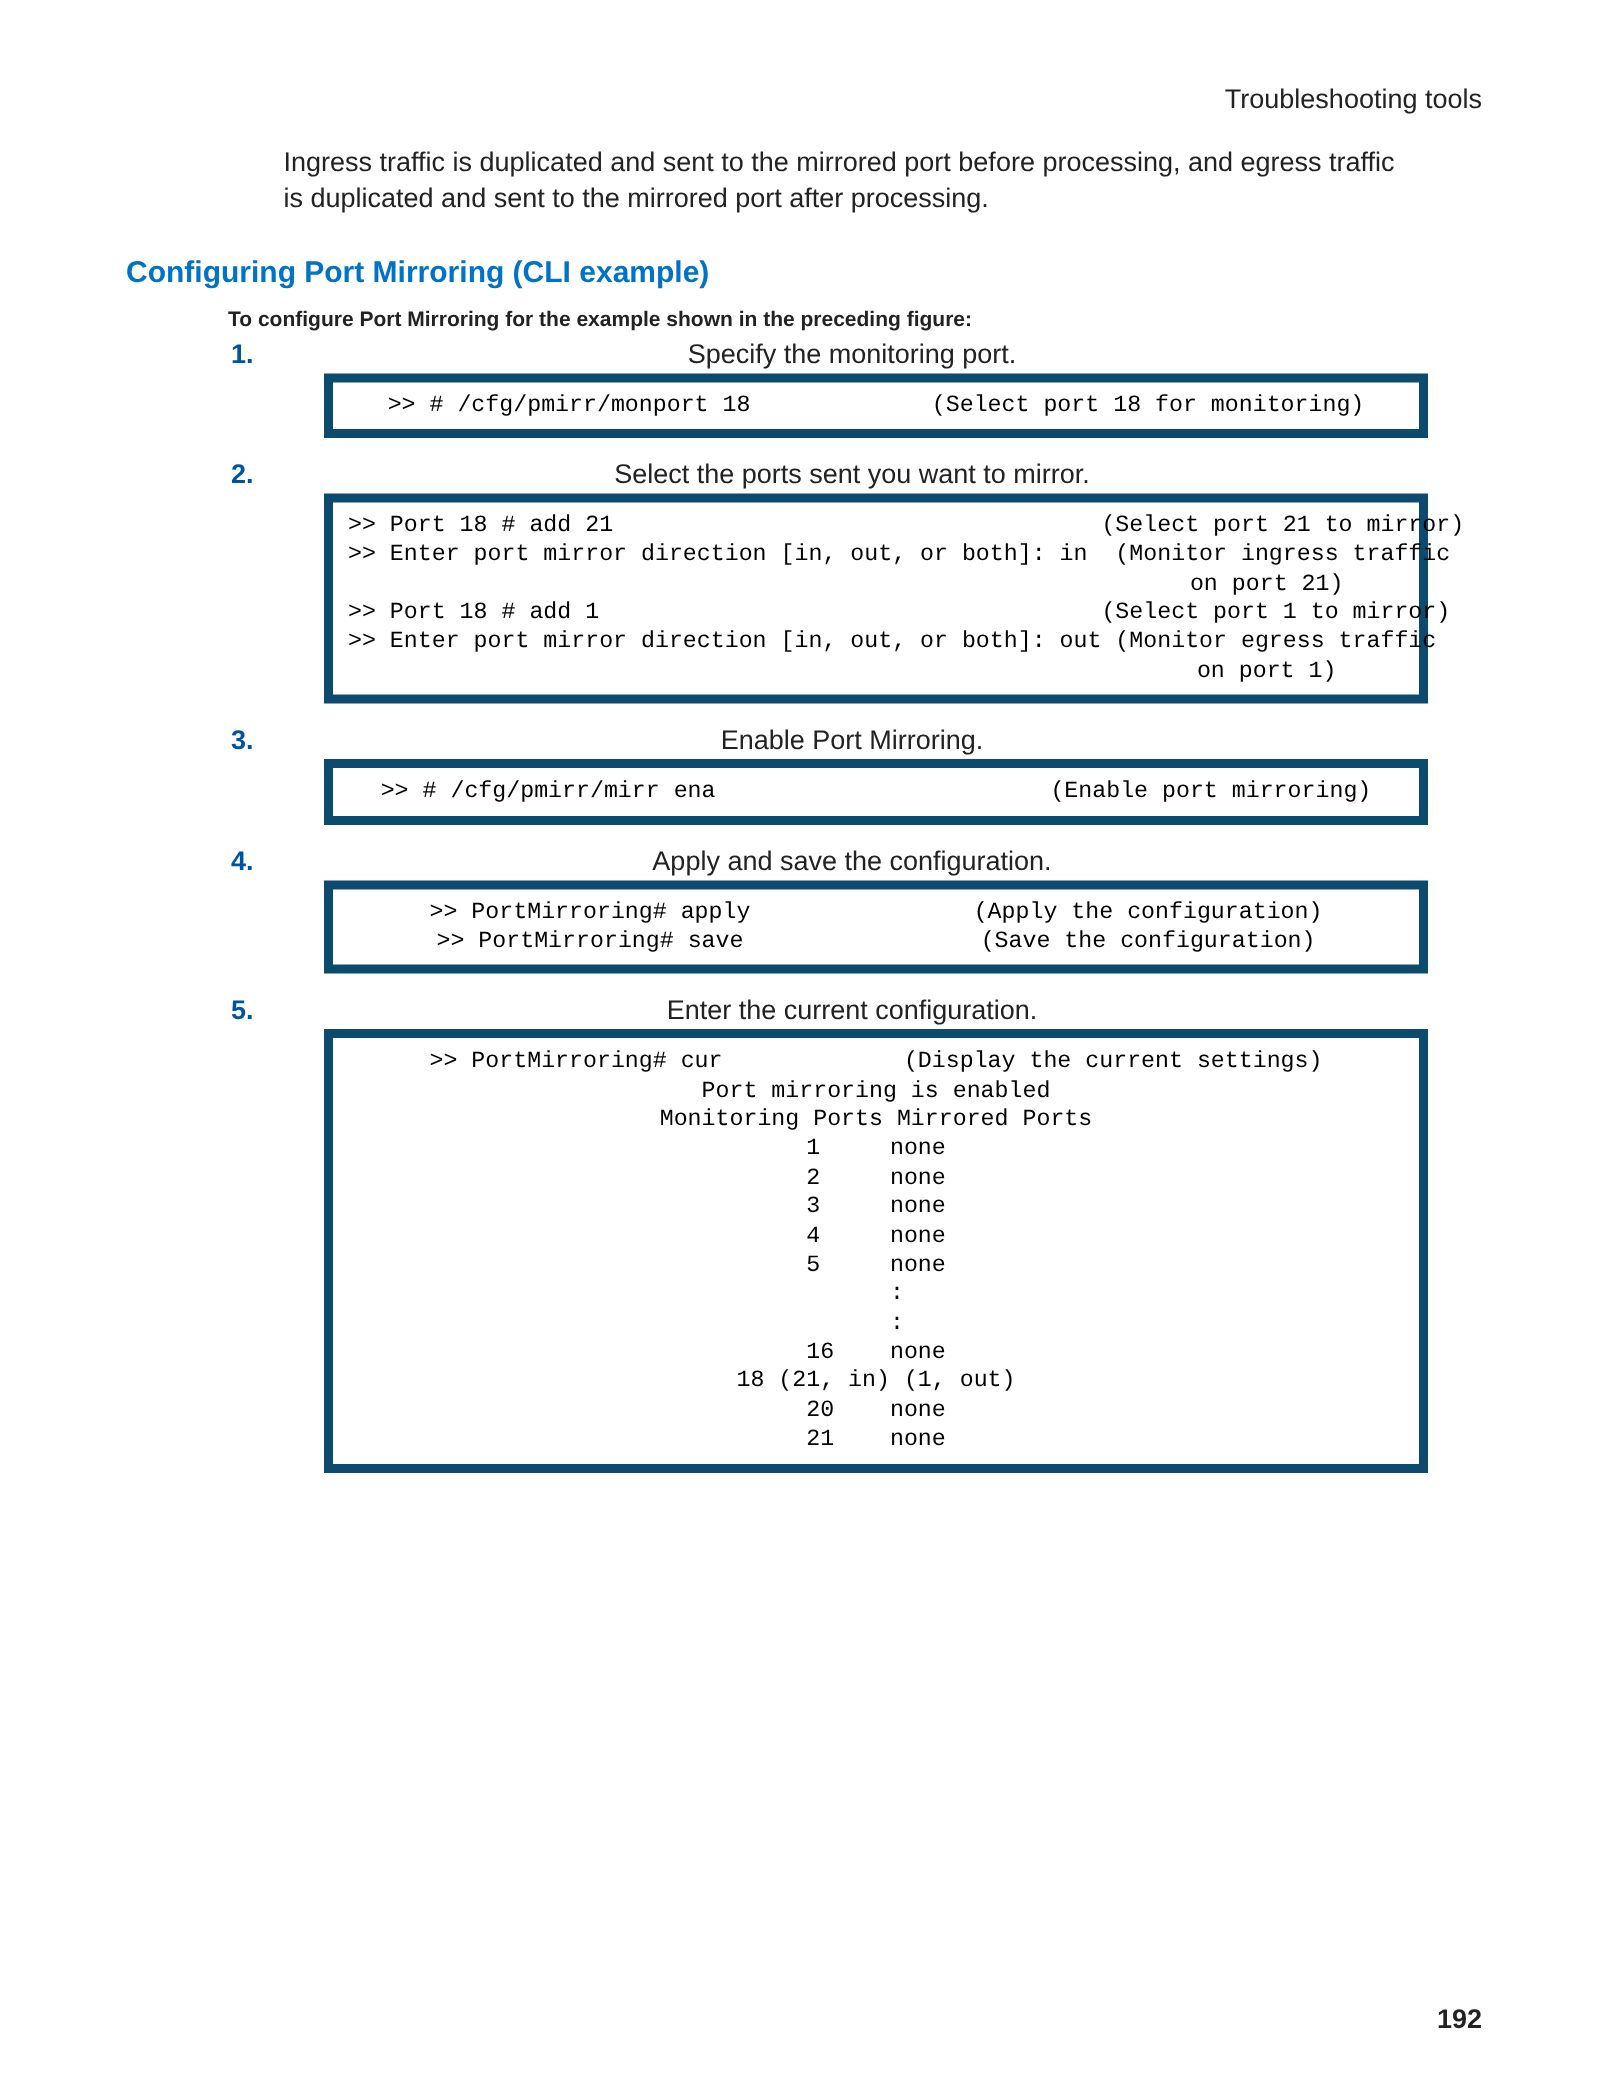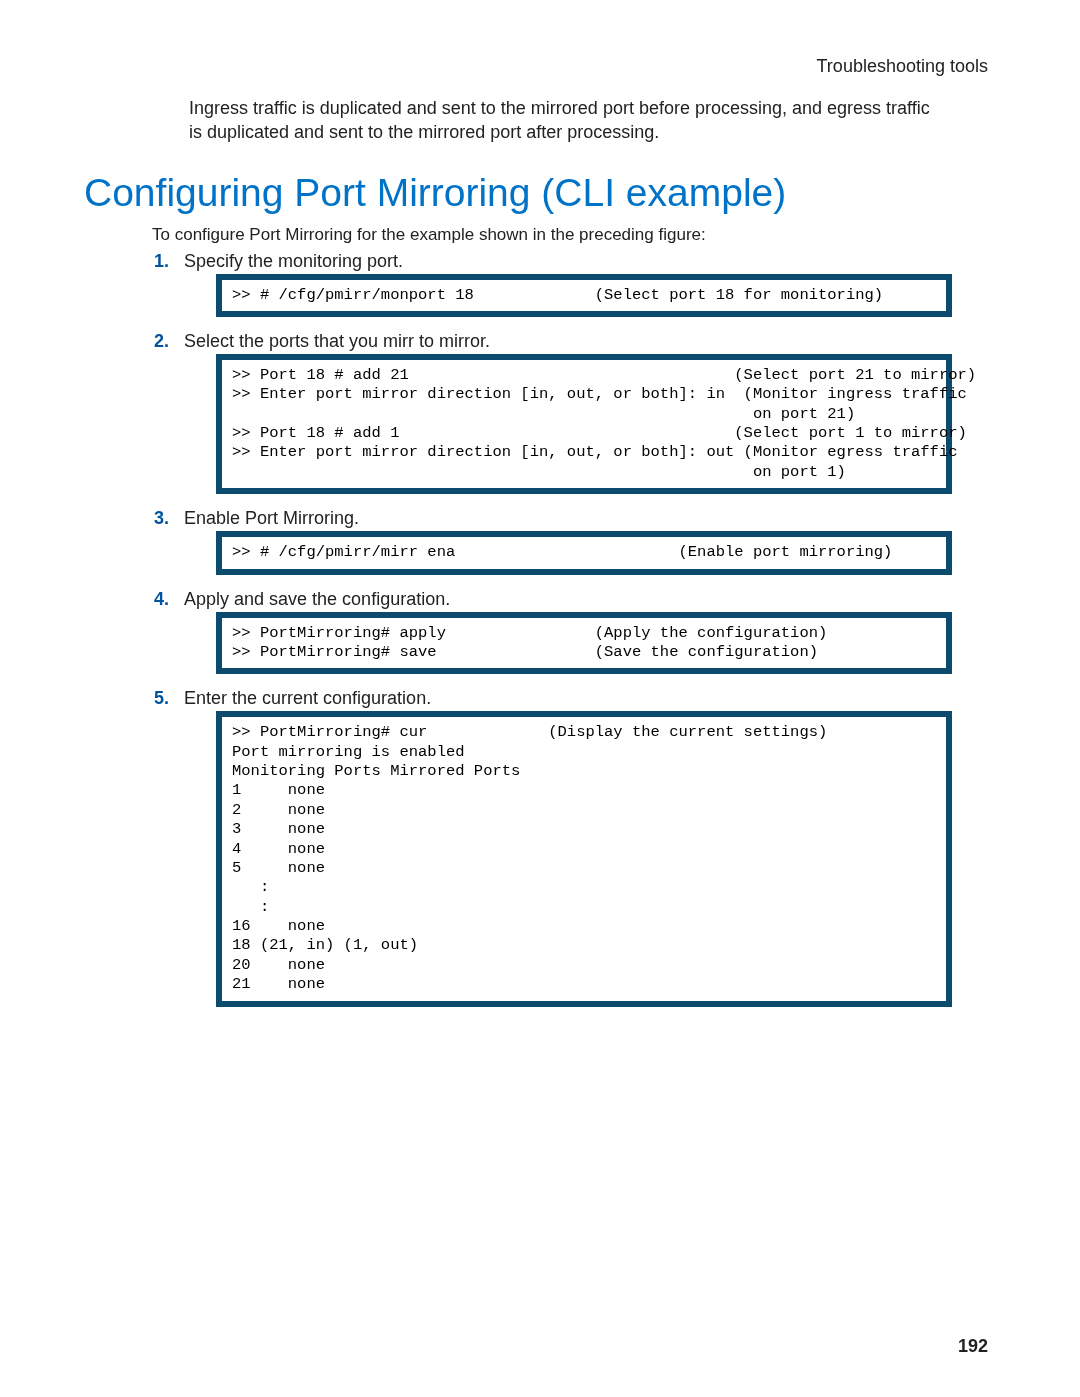--- a/index.html
+++ b/index.html
@@ -22,39 +22,41 @@
   }
   .body-text{
     margin-top:40px;
     font-size:18px;
     line-height:1.35;
     margin-left:105px;
     margin-right:20px;
   }
   h2.section-title{
     color:#0073c8;
-    font-weight:400;
-    font-size:39px;
+    font-weight:700;
+    font-size:20px;
     margin:26px 0 10px 0;
   }
   .intro{
-    font-size:17px;
+    font-size:14px;
     margin:8px 0 6px 68px;
+    font-weight:bold;
   }
   ol.steps{
     list-style:none;
     padding:0;
     margin:0 0 0 100px;
     counter-reset:step;
   }
   ol.steps > li{
     counter-increment:step;
     position:relative;
     margin:4px 0 14px 0;
     font-size:18px;
+    text-align:center;
   }
   ol.steps > li::before{
     content:counter(step)".";
     position:absolute;
     left:-30px;
     top:0;
     font-weight:700;
     color:#00539f;
     font-size:18px;
   }
@@ -91,21 +93,21 @@
   <p class="intro">To configure Port Mirroring for the example shown in the preceding figure:</p>
 
   <ol class="steps">
 
     <li>
       <span class="step-text">Specify the monitoring port.</span>
       <div class="code-box">&gt;&gt; # /cfg/pmirr/monport 18             (Select port 18 for monitoring)</div>
     </li>
 
     <li>
-      <span class="step-text">Select the ports that you mirr to mirror.</span>
+      <span class="step-text">Select the ports sent you want to mirror.</span>
       <div class="code-box">&gt;&gt; Port 18 # add 21                                   (Select port 21 to mirror)
 &gt;&gt; Enter port mirror direction [in, out, or both]: in  (Monitor ingress traffic
                                                         on port 21)
 &gt;&gt; Port 18 # add 1                                    (Select port 1 to mirror)
 &gt;&gt; Enter port mirror direction [in, out, or both]: out (Monitor egress traffic
                                                         on port 1)</div>
     </li>
 
     <li>
       <span class="step-text">Enable Port Mirroring.</span>

